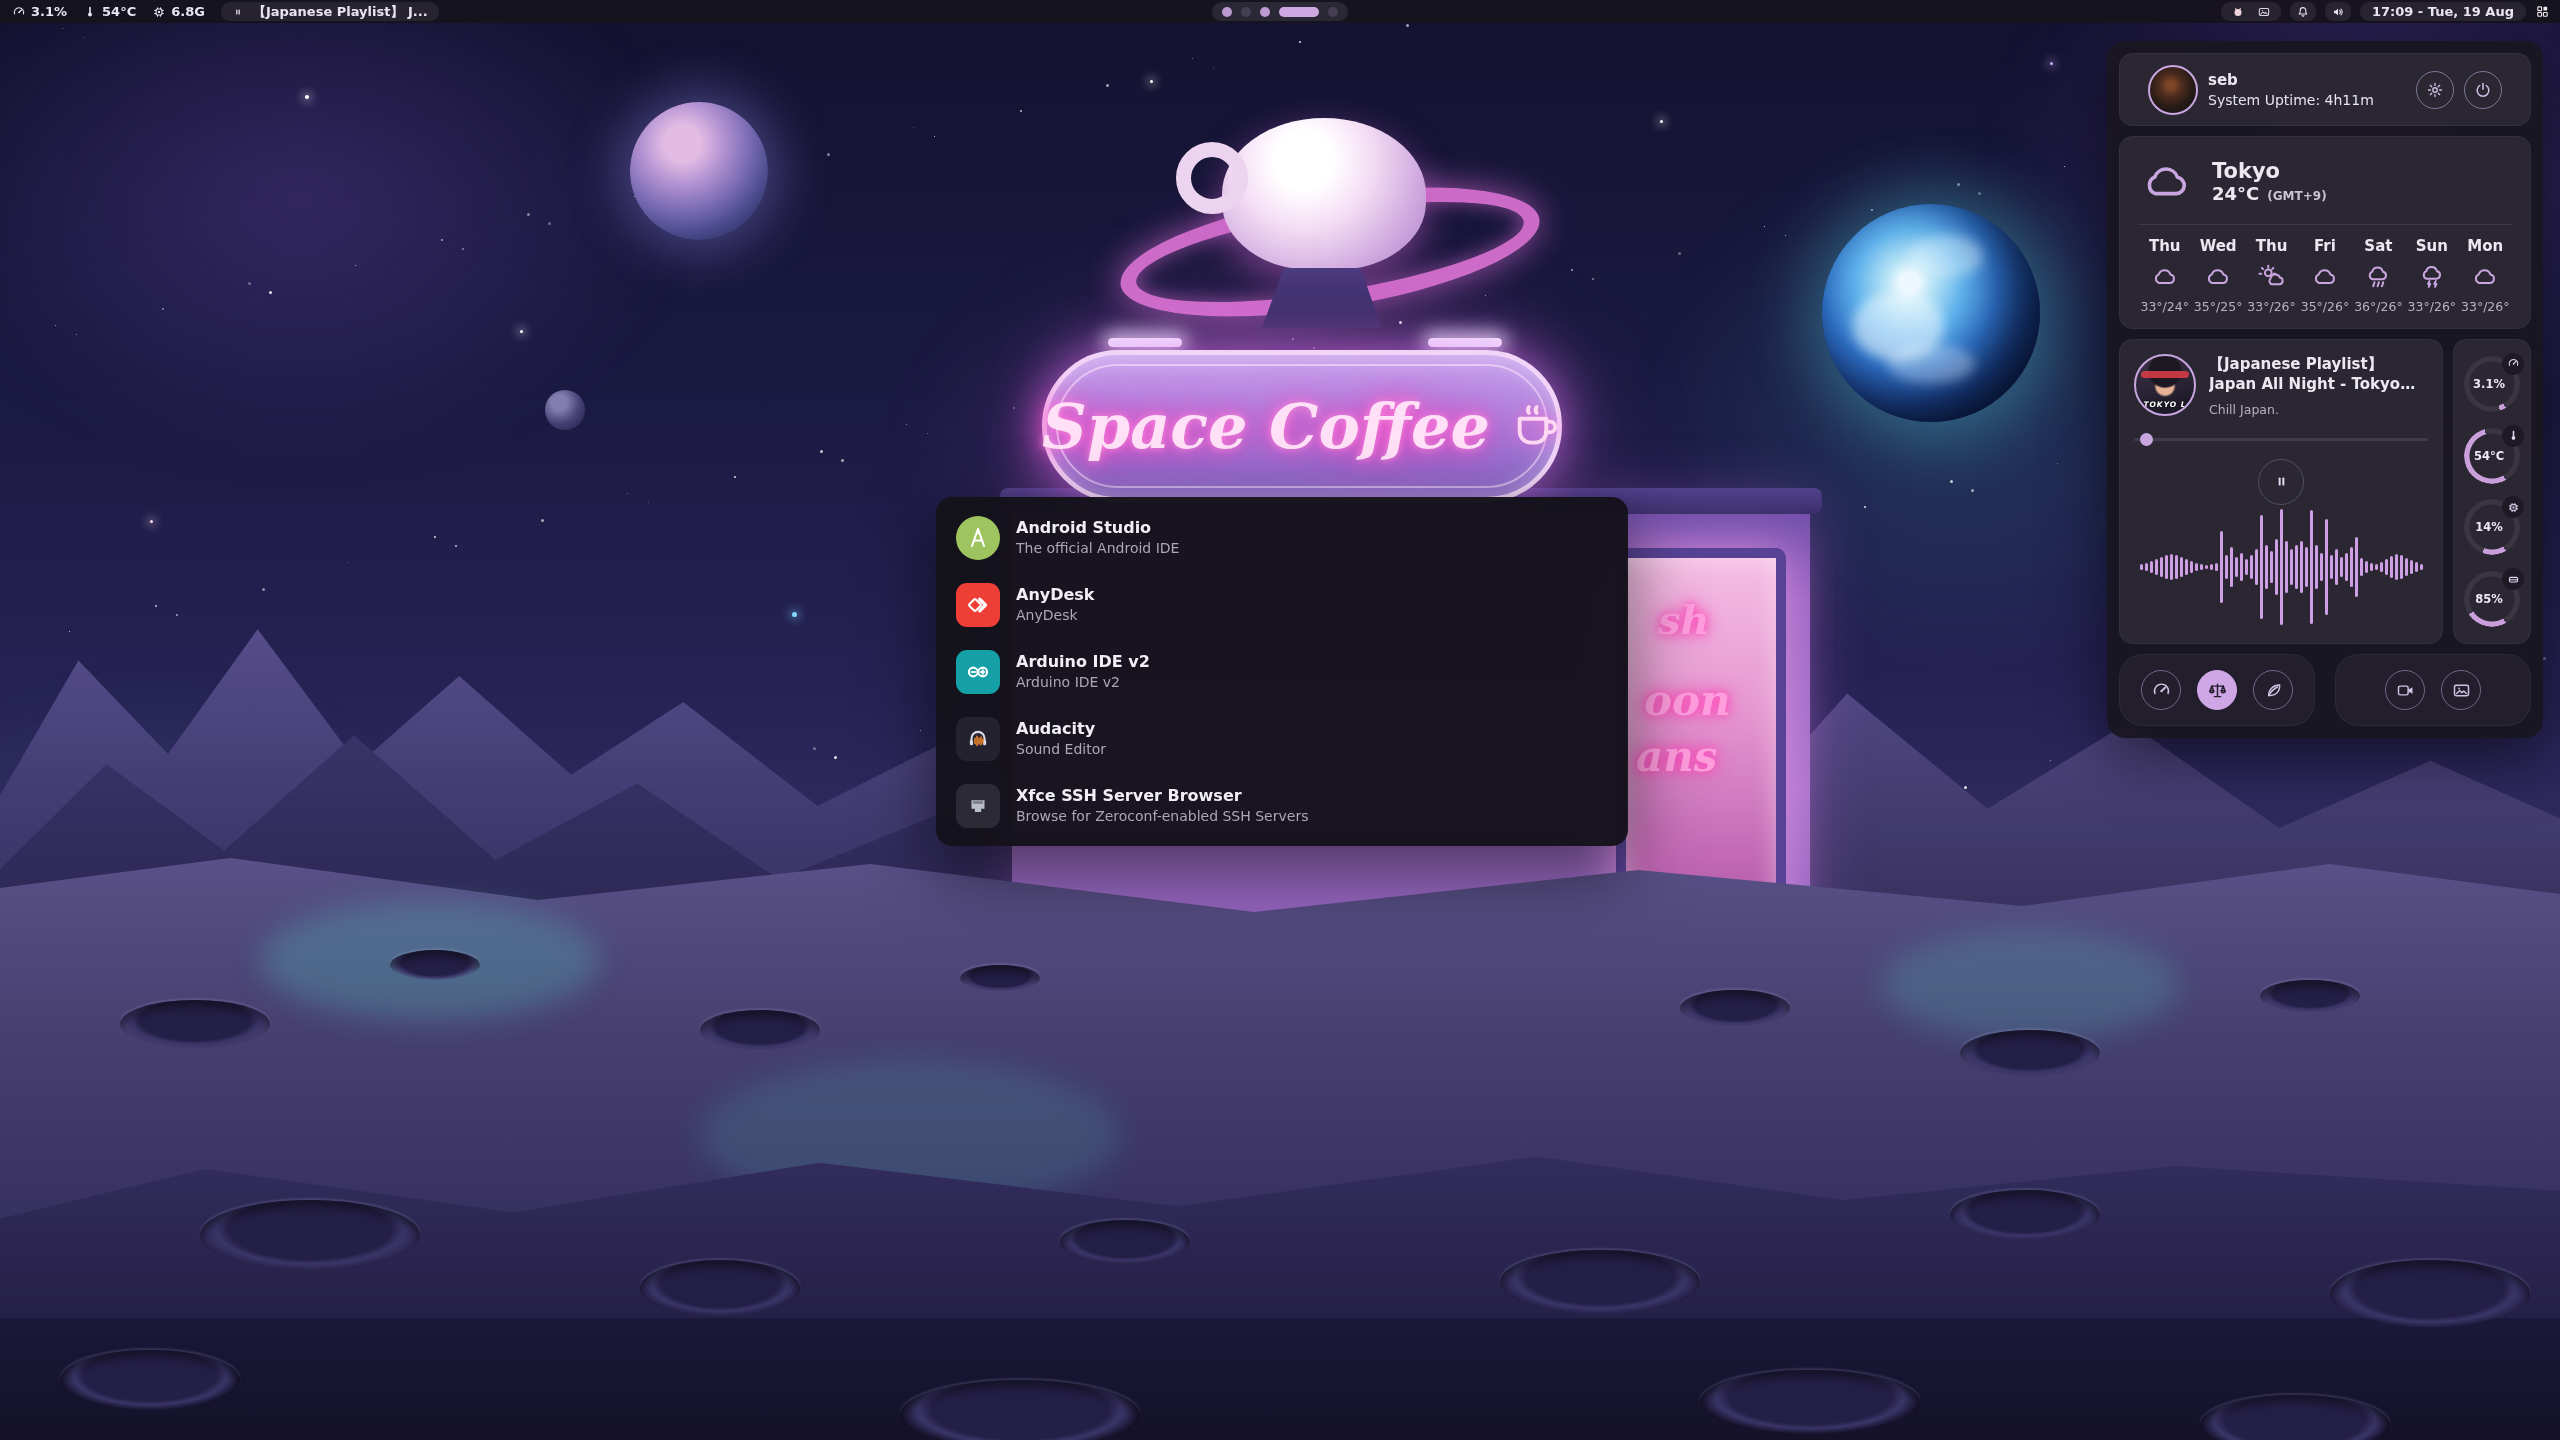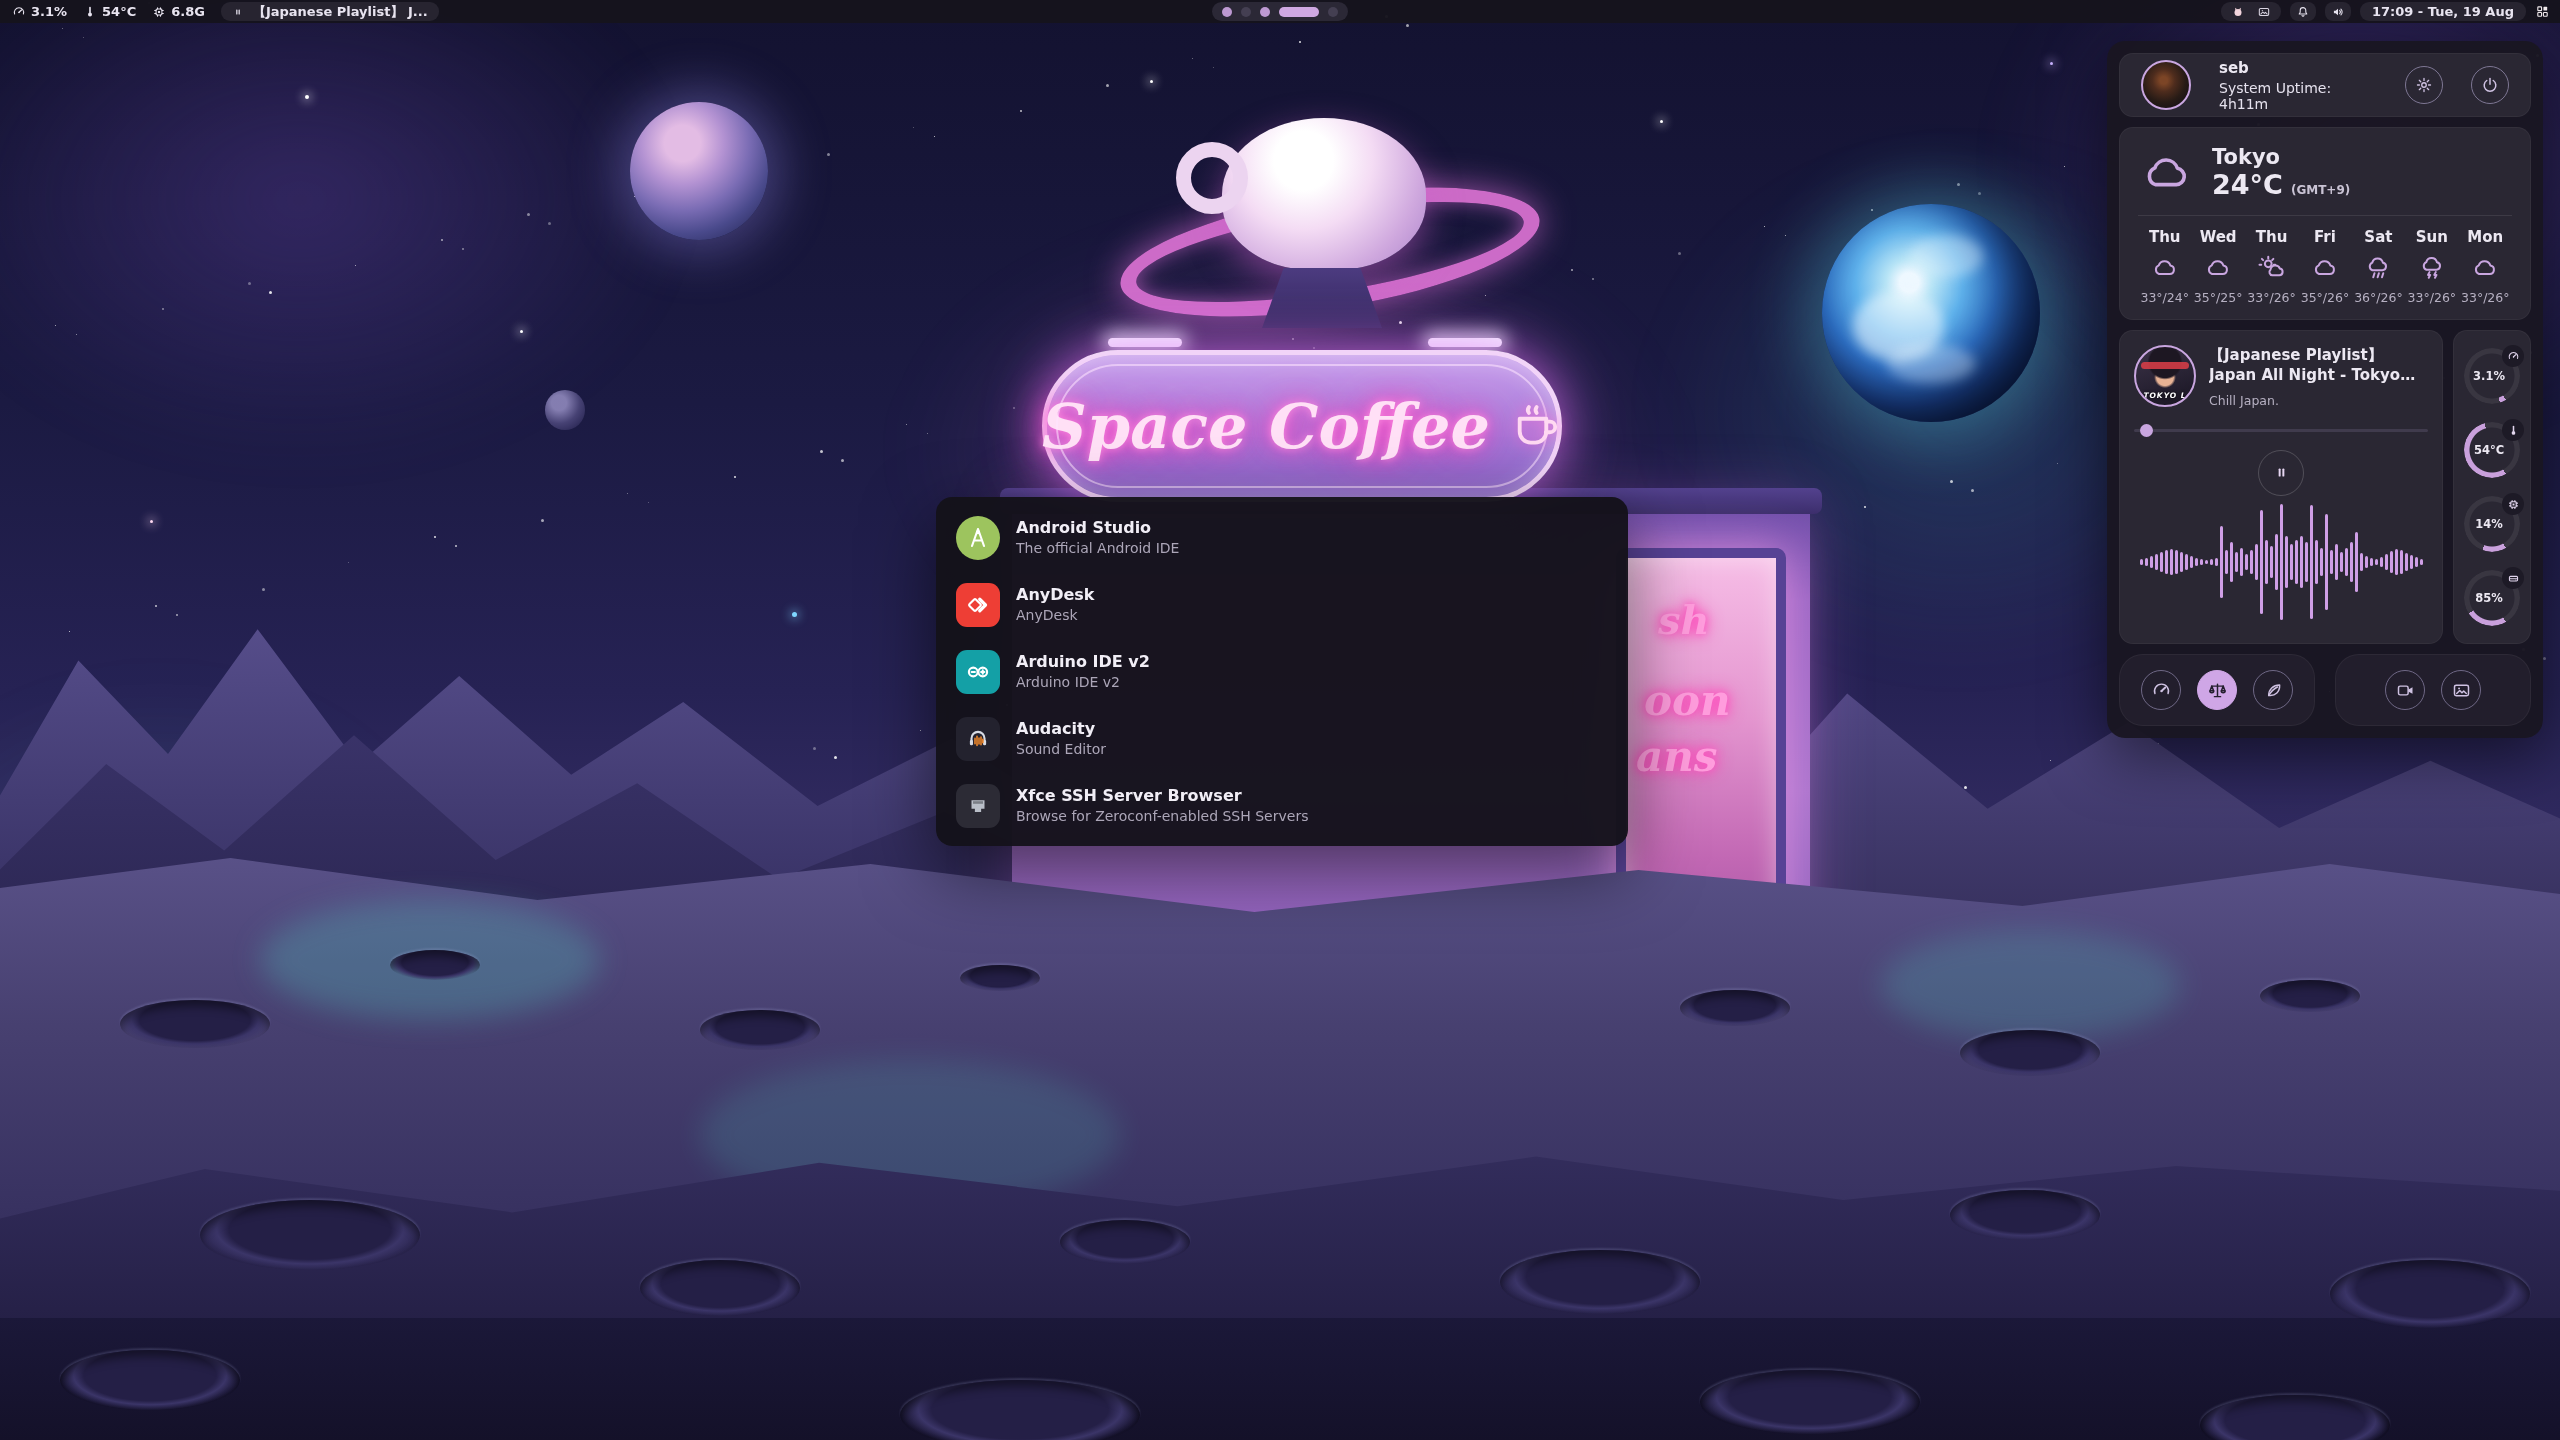--- a/index.html
+++ b/index.html
@@ -107,33 +107,33 @@
   .row .txt{display:flex;flex-direction:column;gap:3px;min-width:0;}
   .row .t{font-size:16px;font-weight:bold;color:#f1eef6;line-height:1.15;}
   .row .s{font-size:14px;color:#aca6b8;line-height:1.15;}
   .row.selected .t{color:#17141f;}
   .row.selected .s{color:#342f42;}
   
   .sidebar{position:absolute;left:2107px;top:41px;width:436px;height:697px;z-index:50;
     background:rgba(25,22,33,.96);border-radius:18px;padding:12px;display:flex;flex-direction:column;gap:10px;
     box-shadow:0 18px 60px rgba(0,0,0,.5);}
   .card{background:#2a2733;border-radius:14px;border:1px solid rgba(255,255,255,.045);}
-  .user-card{height:64px;flex:none;display:flex;align-items:center;gap:28px;padding:0 21px;}
+  .user-card{height:73px;flex:none;display:flex;align-items:center;gap:10px;padding:0 28px;}
   .avatar{width:50px;height:50px;border-radius:50%;border:2px solid #c9a6e0;flex:none;
     background:radial-gradient(circle at 45% 40%,#7c4526 0 10%,#4e2c1d 30%,#271b16 58%,#141014 85%),
       linear-gradient(45deg,transparent 40%,rgba(235,140,60,.45) 48%,transparent 56%);}
   .user-name{font-size:15px;font-weight:bold;}
   .user-uptime{font-size:14px;color:#e6e2ee;margin-top:3px;}
   .round-btn{width:38px;height:38px;border-radius:50%;border:1px solid #7e7794;display:flex;align-items:center;
     justify-content:center;color:#cfc2e2;flex:none;}
   .weather-card{padding:16px 18px 14px;flex:none;}
   .w-head{display:flex;align-items:center;gap:16px;}
   .w-city{font-size:21px;font-weight:bold;line-height:1.1;}
   .w-temp-row{display:flex;align-items:baseline;gap:8px;}
-  .w-temp{font-size:27px;font-weight:bold;}
+  .w-temp{font-size:18px;font-weight:bold;}
   .w-tz{font-size:12px;font-weight:bold;color:#c9c3d4;}
   .w-div{height:1px;background:rgba(255,255,255,.09);margin:13px 0 12px;}
   .forecast{display:grid;grid-template-columns:repeat(7,1fr);}
   .fc-day{display:flex;flex-direction:column;align-items:center;gap:7px;}
   .fc-name{font-size:15px;font-weight:bold;}
   .fc-temps{font-size:12.5px;color:#b6b0c2;}
   .media-row{flex:1;display:flex;gap:10px;min-height:0;}
   .media-card{flex:1;padding:14px;display:flex;flex-direction:column;min-width:0;}
   .m-head{display:flex;gap:13px;}
   .album{width:62px;height:62px;border-radius:50%;border:2px solid #c9a6e0;flex:none;position:relative;overflow:hidden;

